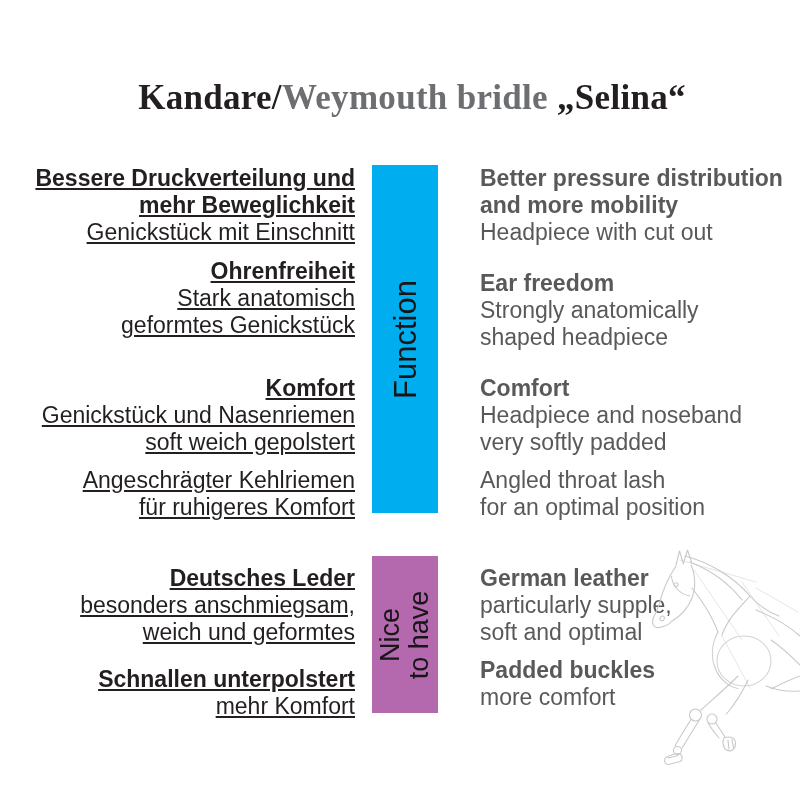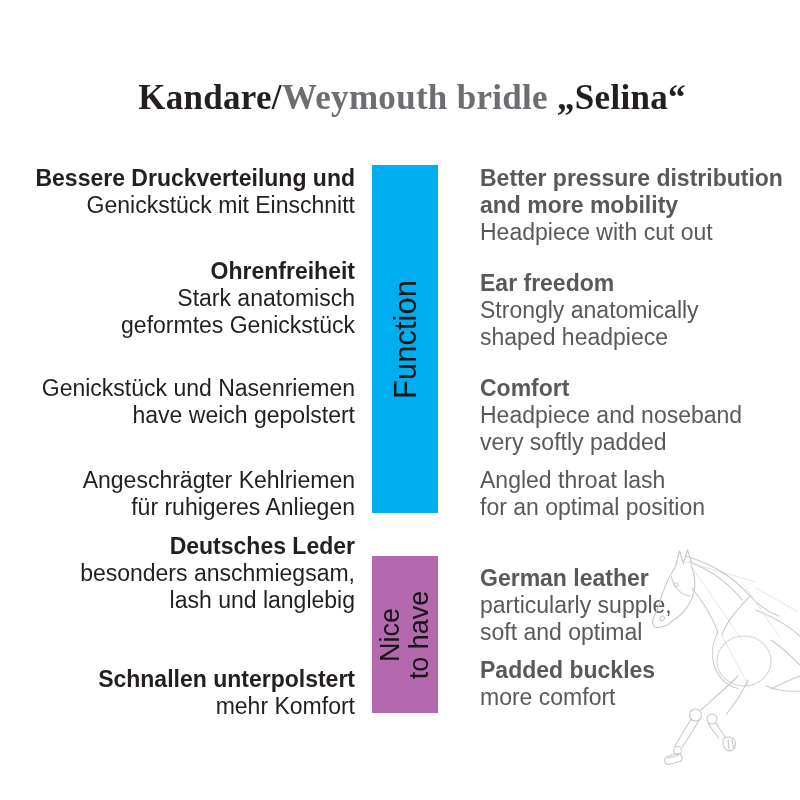--- a/index.html
+++ b/index.html
@@ -30,20 +30,21 @@
   .block {
     position: absolute;
     font-size: 23px;
     line-height: 27px;
   }
   .de {
     width: 345px;
     right: 445px;           
     text-align: right;
     color: #231f20;
+    text-decoration: underline;
   }
   .en {
     width: 335px;
     left: 480px;
     text-align: left;
     color: #58595b;
   }
   .b { font-weight: bold; }
 
   .bar {
@@ -82,34 +83,36 @@
 </style>
 </head>
 <body>
 
 <div class="page">
 
   <h1 class="title"><span class="t-black">Kandare/</span><span class="t-gray">Weymouth bridle </span><span class="t-black">„Selina“</span></h1>
 
   <div class="block de" style="top:165px">
     <div class="b">Bessere Druckverteilung und</div>
+    <div class="b">mehr Beweglichkeit</div>
     <div>Genickstück mit Einschnitt</div>
   </div>
   <div class="block de" style="top:258px">
     <div class="b">Ohrenfreiheit</div>
     <div>Stark anatomisch</div>
     <div>geformtes Genickstück</div>
   </div>
   <div class="block de" style="top:375px">
+    <div class="b">Komfort</div>
     <div>Genickstück und Nasenriemen</div>
-    <div>have weich gepolstert</div>
+    <div>soft weich gepolstert</div>
   </div>
   <div class="block de" style="top:467px">
     <div>Angeschrägter Kehlriemen</div>
-    <div>für ruhigeres Anliegen</div>
+    <div>für ruhigeres Komfort</div>
   </div>
 
   <div class="block en" style="top:165px">
     <div class="b">Better pressure distribution</div>
     <div class="b">and more mobility</div>
     <div>Headpiece with cut out</div>
   </div>
   <div class="block en" style="top:270px">
     <div class="b">Ear freedom</div>
     <div>Strongly anatomically</div>
@@ -118,24 +121,24 @@
   <div class="block en" style="top:375px">
     <div class="b">Comfort</div>
     <div>Headpiece and noseband</div>
     <div>very softly padded</div>
   </div>
   <div class="block en" style="top:467px">
     <div>Angled throat lash</div>
     <div>for an optimal position</div>
   </div>
 
-  <div class="block de" style="top:533px">
+  <div class="block de" style="top:565px">
     <div class="b">Deutsches Leder</div>
     <div>besonders anschmiegsam,</div>
-    <div>lash und langlebig</div>
+    <div>weich und geformtes</div>
   </div>
   <div class="block de" style="top:666px">
     <div class="b">Schnallen unterpolstert</div>
     <div>mehr Komfort</div>
   </div>
 
   <div class="block en" style="top:565px">
     <div class="b">German leather</div>
     <div>particularly supple,</div>
     <div>soft and optimal</div>

